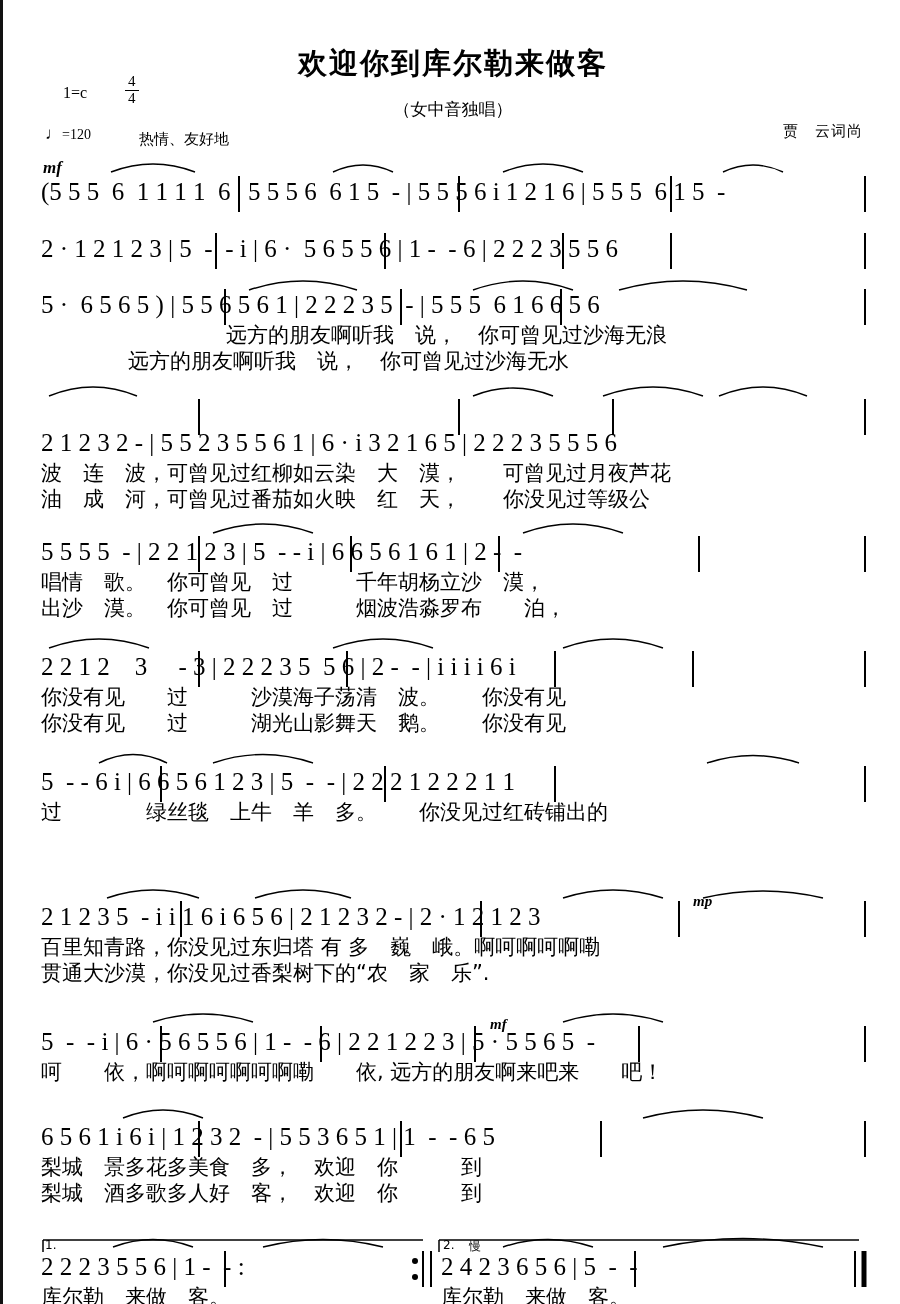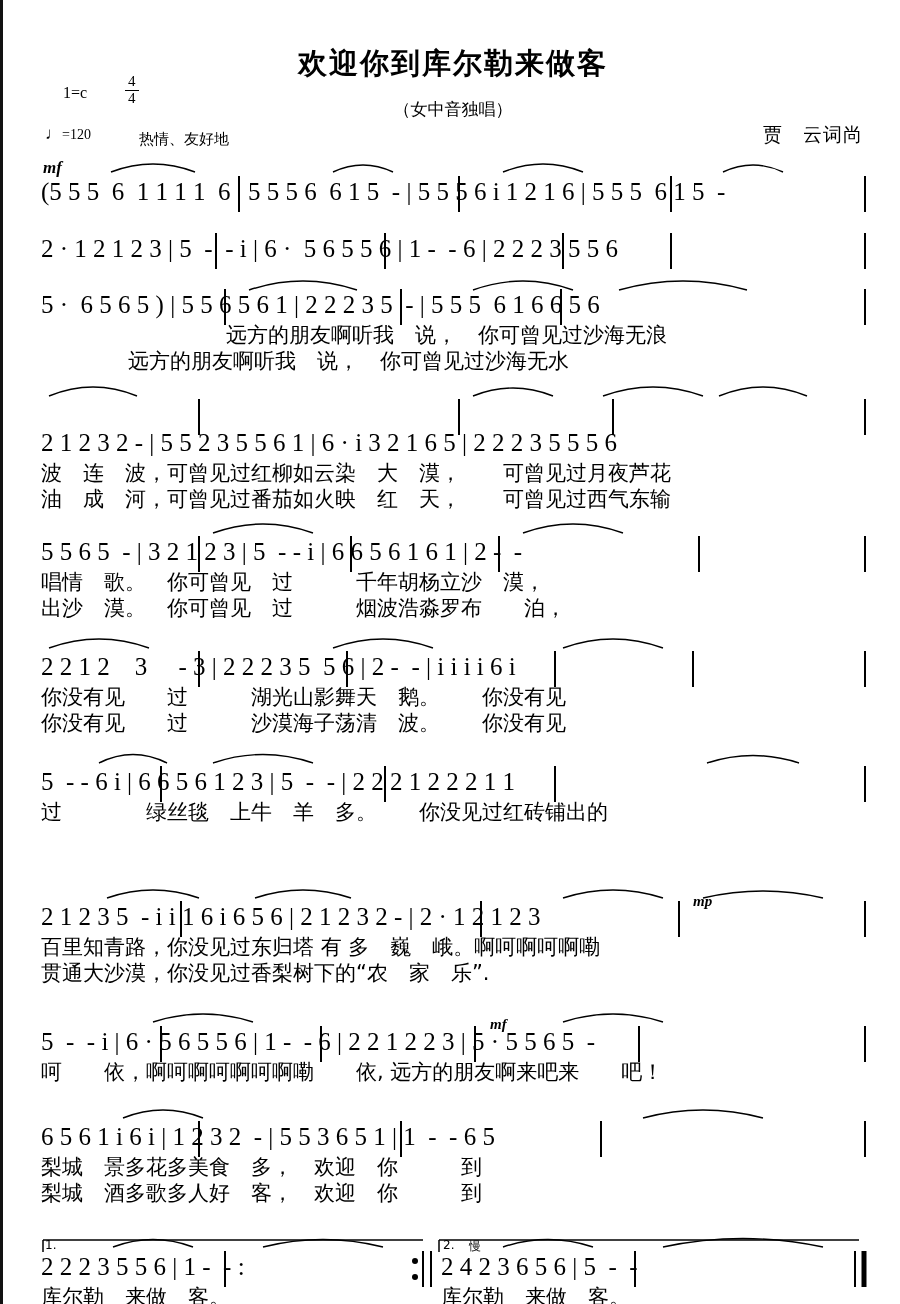--- a/index.html
+++ b/index.html
@@ -38,21 +38,21 @@
   .tempo {
     position:absolute; left:42px; top:124px; font-size:14px;
     font-family:"Liberation Serif", serif;
   }
   .tempo .note { font-size:17px; }
   .expr {
     position:absolute; left:136px; top:130px; font-size:15px;
     font-family:"DejaVu Sans", sans-serif;
   }
   .credit {
-    position:absolute; right:40px; top:122px; font-size:19px;
+    position:absolute; right:40px; top:122px; font-size:15px;
     font-family:Liberation Sans, sans-serif; letter-spacing:1px;text-align:center;
   }
   .dyn-mf {
     position:absolute; left:40px; top:158px; font-size:17px; font-style:italic;
     font-weight:bold; font-family:"Liberation Serif", serif;
   }
   
   .system { position:absolute; left:38px; width:828px; }
   .notes {
     font-size:25px;
@@ -102,33 +102,33 @@
 
   <div class="system" style="top:288px;">
     <div class="notes">5 ·  6 5 6 5 ) | 5 5 6 5 6 1 | 2 2 2 3 5  - | 5 5 5  6 1 6 6 5 6</div>
     <div class="lyric" style="margin-left:185px;">远方的朋友啊听我　说，　你可曾见过沙海无浪</div>
     <div class="lyric" style="margin-left:87px;">远方的朋友啊听我　说，　你可曾见过沙海无水</div>
   </div>
 
   <div class="system" style="top:398px;margin-top:28px;">
     <div class="notes">2 1 2 3 2 - | 5 5 2 3 5 5 6 1 | 6 · i 3 2 1 6 5 | 2 2 2 3 5 5 5 6</div>
     <div class="lyric">波　连　波，可曾见过红柳如云染　大　漠，　　可曾见过月夜芦花</div>
-    <div class="lyric">油　成　河，可曾见过番茄如火映　红　天，　　可曾见过西气东输</div>
+    <div class="lyric">油　成　河，可曾见过番茄如火映　红　天，　　你没见过等级公</div>
   </div>
 
   <div class="system" style="top:535px;">
-    <div class="notes">5 5 6 5  - | 3 2 1 2 3 | 5  - - i | 6 6 5 6 1 6 1 | 2 -  -</div>
+    <div class="notes">5 5 5 5  - | 2 2 1 2 3 | 5  - - i | 6 6 5 6 1 6 1 | 2 -  -</div>
     <div class="lyric">唱情　歌。　你可曾见　过　　　千年胡杨立沙　漠，</div>
     <div class="lyric">出沙　漠。　你可曾见　过　　　烟波浩淼罗布　　泊，</div>
   </div>
 
   <div class="system" style="top:650px;">
     <div class="notes">2 2 1 2　3 　- 3 | 2 2 2 3 5  5 6 | 2 -  - | i i i i 6 i</div>
+    <div class="lyric">你没有见　　过　　　沙漠海子荡清　波。　　你没有见</div>
     <div class="lyric">你没有见　　过　　　湖光山影舞天　鹅。　　你没有见</div>
-    <div class="lyric">你没有见　　过　　　沙漠海子荡清　波。　　你没有见</div>
   </div>
 
   <div class="system" style="top:765px;">
     <div class="notes">5  - - 6 i | 6 6 5 6 1 2 3 | 5  -  - | 2 2 2 1 2 2 2 1 1</div>
     <div class="lyric">过　　　　绿丝毯　上牛　羊　多。　　你没见过红砖铺出的</div>
   </div>
 
   <div class="system" style="top:900px;">
     <div class="notes">2 1 2 3 5  - i i 1 6 i 6 5 6 | 2 1 2 3 2 - | 2 · 1 2 1 2 3</div>
     <div class="lyric">百里知青路，你没见过东归塔 有 多　巍　峨。啊呵啊呵啊嘞</div>

